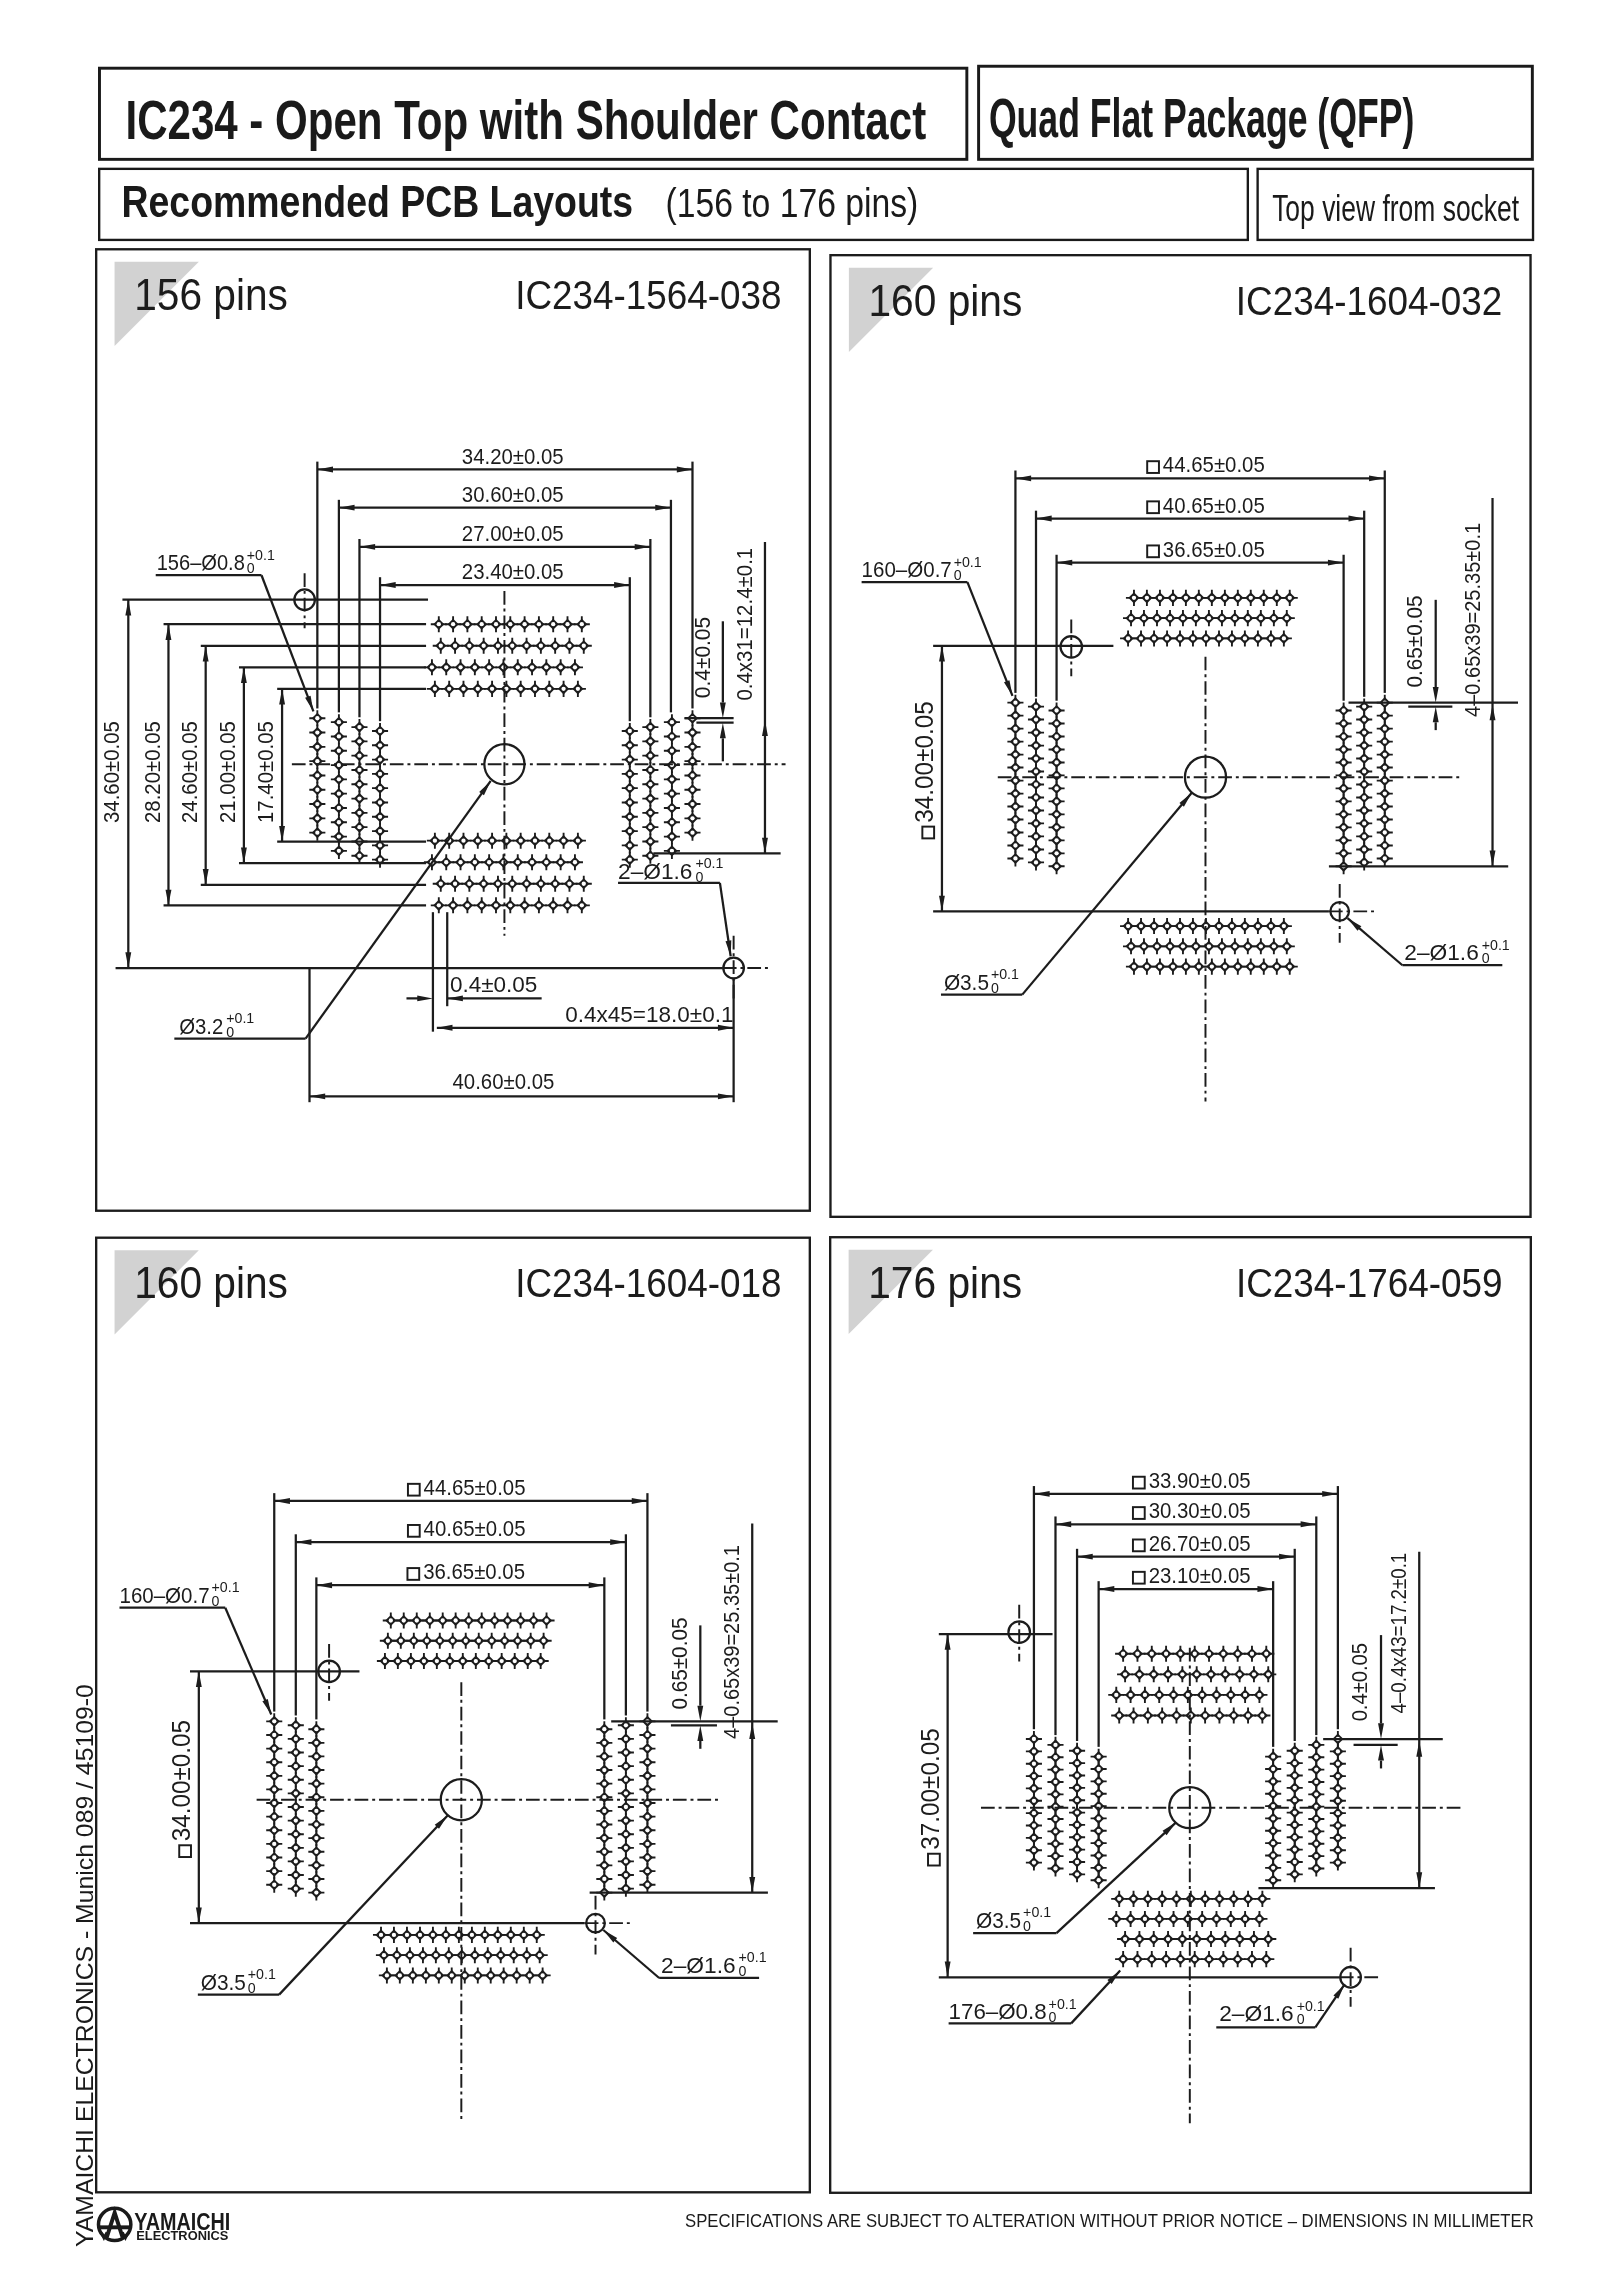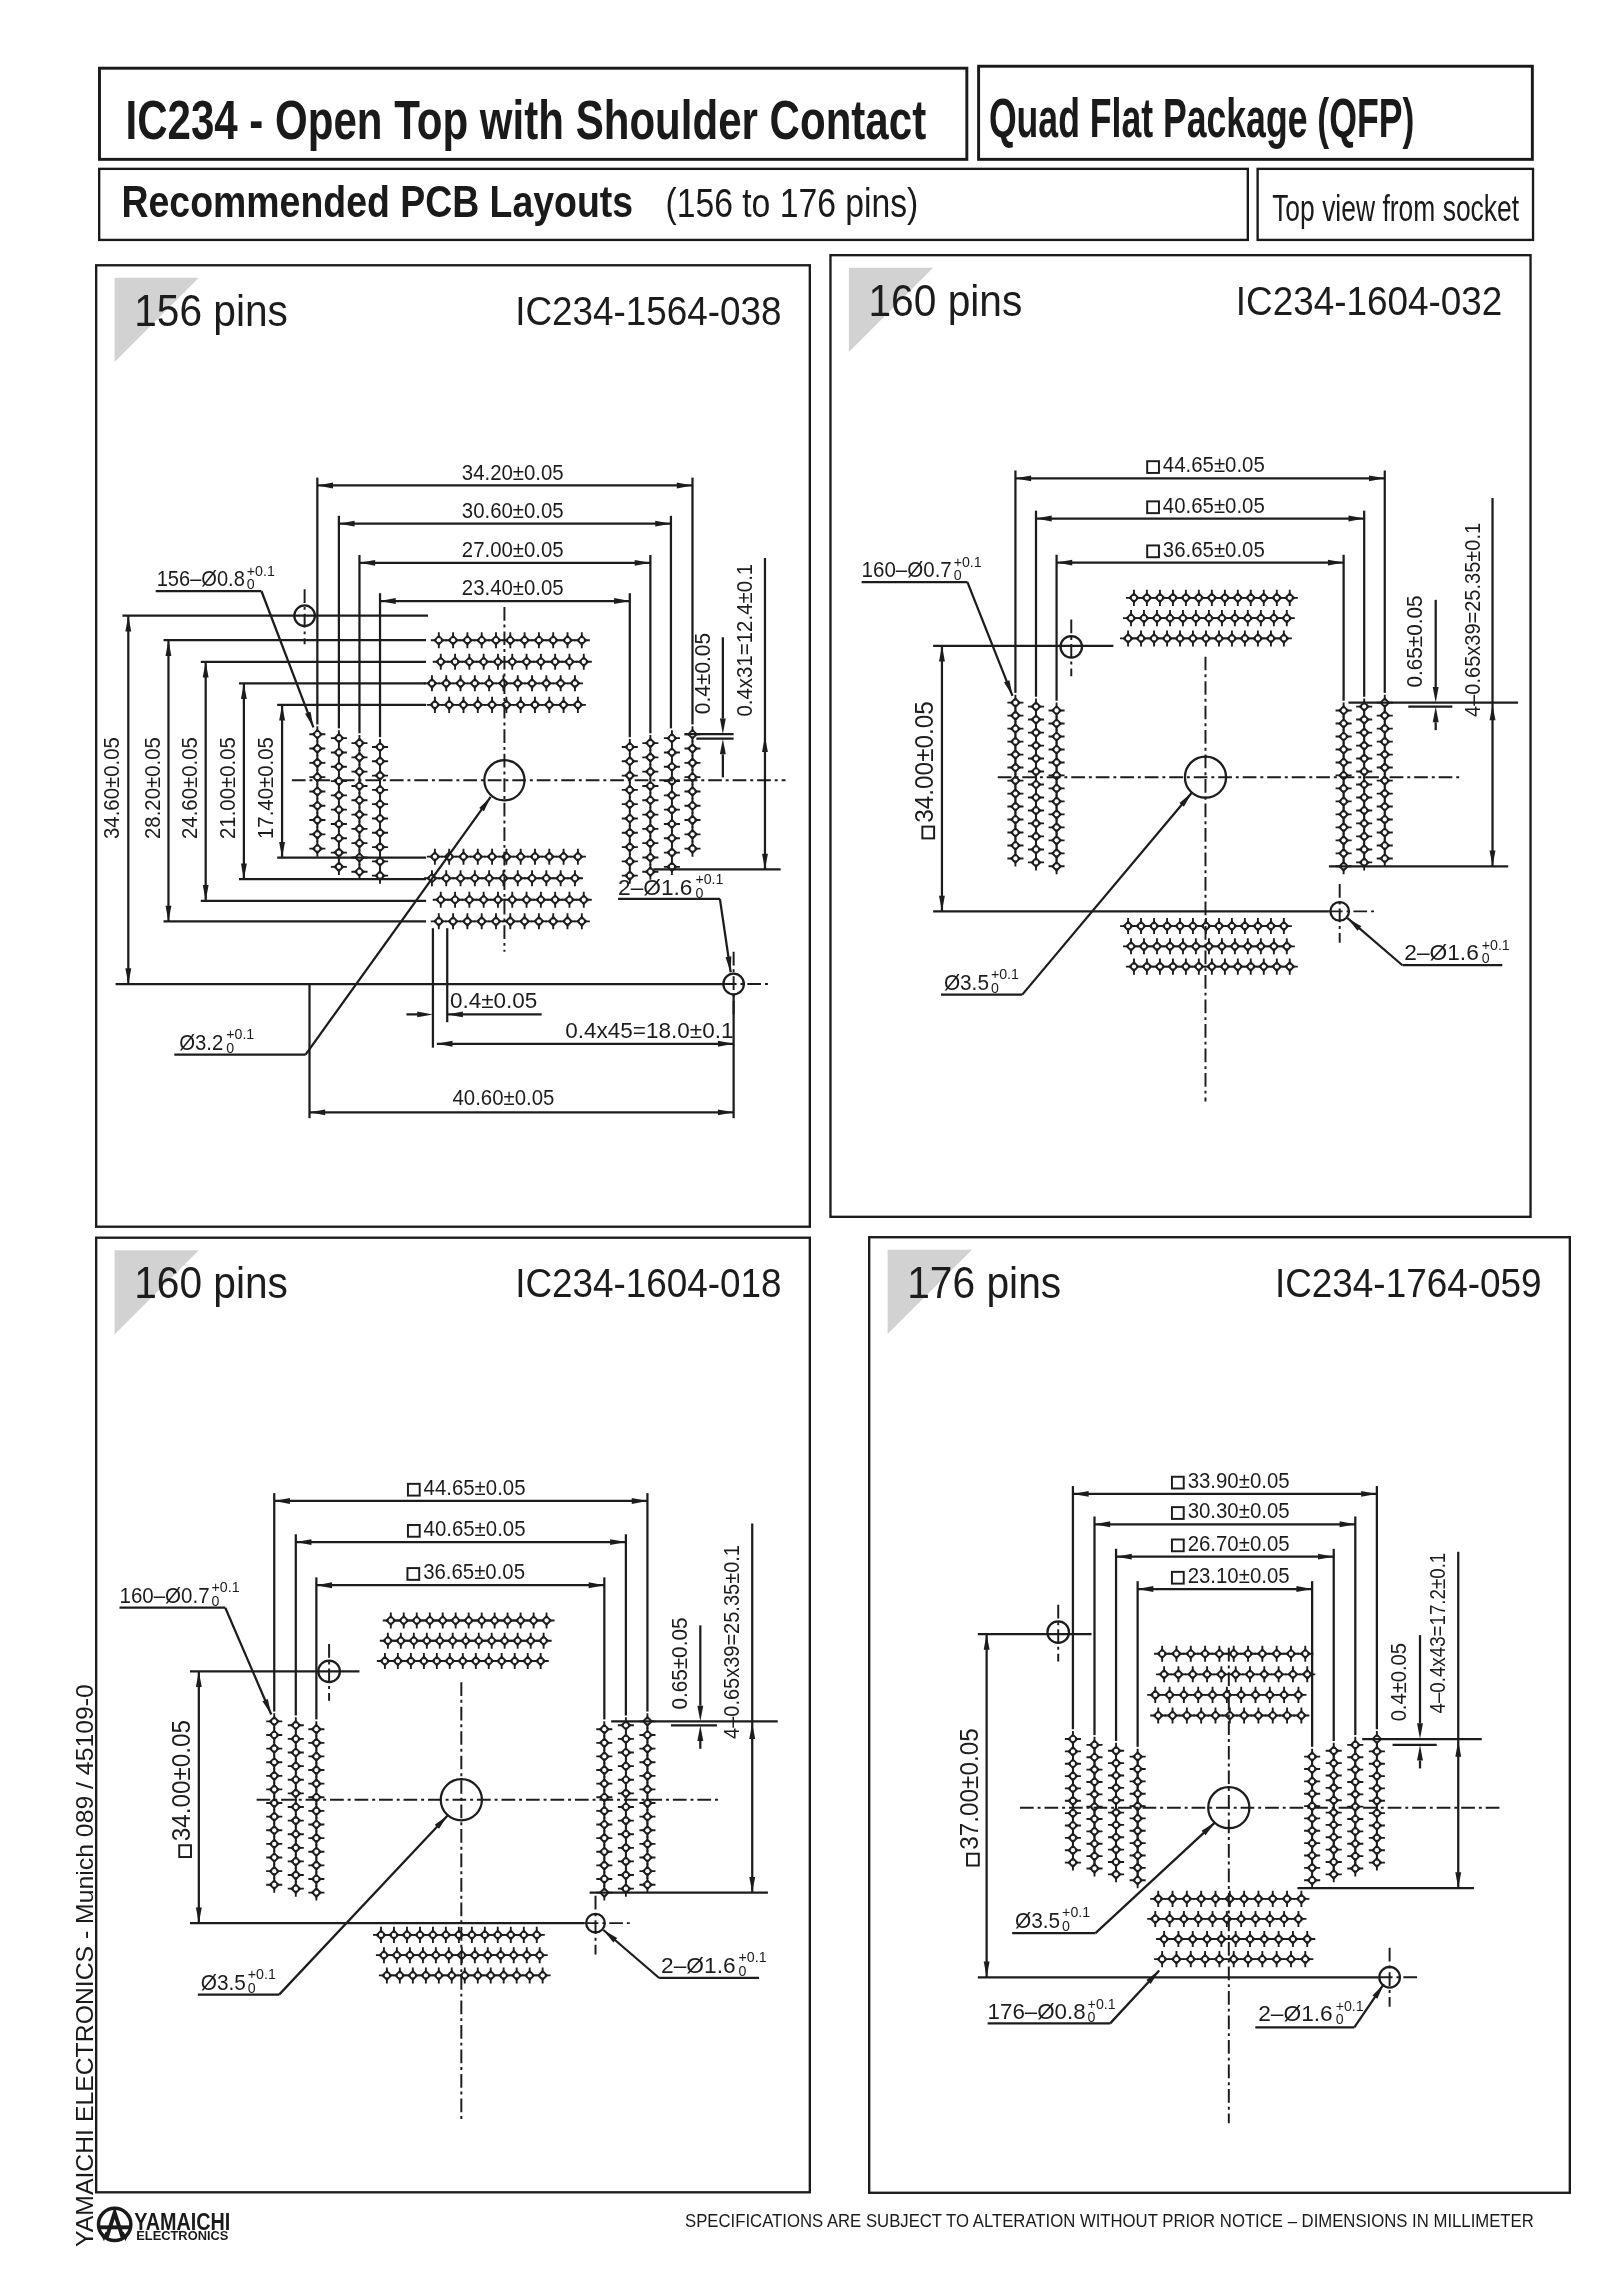--- a/index.html
+++ b/index.html
@@ -13,21 +13,21 @@
     <text x="1009" y="140" font-size="57" font-weight="700" text-anchor="start" textLength="434" lengthAdjust="spacingAndGlyphs" fill="#1a1a1a" font-family="Liberation Sans, sans-serif">Quad Flat Package (QFP)</text>
     <text x="124" y="221" font-size="46" font-weight="700" text-anchor="start" textLength="522" lengthAdjust="spacingAndGlyphs" fill="#1a1a1a" font-family="Liberation Sans, sans-serif">Recommended PCB Layouts</text>
     <text x="679" y="221" font-size="41" font-weight="400" text-anchor="start" textLength="258" lengthAdjust="spacingAndGlyphs" fill="#1a1a1a" font-family="Liberation Sans, sans-serif">(156 to 176 pins)</text>
     <text x="1298" y="225" font-size="38" font-weight="400" text-anchor="start" textLength="252" lengthAdjust="spacingAndGlyphs" fill="#1a1a1a" font-family="Liberation Sans, sans-serif">Top view from socket</text>
   </svg>
 <svg width="118" height="2293" viewBox="0 0 120 2339" style="position:absolute;left:0;top:0">
     <g transform="translate(87,2292) rotate(-90)">
       <text x="0" y="8" font-size="24" font-weight="400" text-anchor="start" textLength="574" lengthAdjust="spacingAndGlyphs" fill="#1a1a1a" font-family="Liberation Sans, sans-serif">YAMAICHI ELECTRONICS    -    Munich 089 / 45109-0</text>
     </g>
   </svg>
-<div class="panel" style="left:95px;top:264px"><svg width="716" height="964" viewBox="0 0 731 984">
+<div class="panel" style="left:95px;top:248px"><svg width="716" height="964" viewBox="0 0 731 984">
       <defs>
         <g id="pinA">
           <path d="M0,-8.2 V8.2 M-8.2,0 H8.2" stroke="#1c1c1c" stroke-width="1.9" fill="none"></path>
           <path d="M0,-5.7 L5.7,0 L0,5.7 L-5.7,0 Z" fill="#1c1c1c"></path>
           <circle r="2.2" fill="#ffffff"></circle>
         </g>
       </defs>
       <rect x="1.2" y="1.2" width="728.6" height="981.6" fill="none" stroke="#1c1c1c" stroke-width="2.4"></rect>
       <path d="M20,14 L106,14 L20,100 Z" fill="#d2d2d2"></path>
       <text x="40.0" y="63.0" font-size="45" text-anchor="start" font-weight="400" textLength="157" lengthAdjust="spacingAndGlyphs" fill="#1c1c1c" font-family="Liberation Sans, sans-serif">156 pins</text>
@@ -801,21 +801,21 @@
         <text x="0" y="0" font-size="23" text-anchor="middle" textLength="94" lengthAdjust="spacingAndGlyphs" fill="#1c1c1c" font-family="Liberation Sans, sans-serif">0.65±0.05</text>
       </g>
       <line x1="505.0" y1="669.8" x2="687.0" y2="669.8" stroke="#1c1c1c" stroke-width="2.3"></line>
       <line x1="671.0" y1="293.0" x2="671.0" y2="669.8" stroke="#1c1c1c" stroke-width="2.3"></line>
       <path d="M0,0 L-16,-3.0 L-16,3.0 Z" fill="#1c1c1c" transform="translate(671.0,497.0) rotate(-90)"></path>
       <path d="M0,0 L-16,-3.0 L-16,3.0 Z" fill="#1c1c1c" transform="translate(671.0,669.8) rotate(90)"></path>
       <g transform="translate(658.0,414.0) rotate(-90)">
         <text x="0" y="0" font-size="23" text-anchor="middle" textLength="198" lengthAdjust="spacingAndGlyphs" fill="#1c1c1c" font-family="Liberation Sans, sans-serif">4–0.65x39=25.35±0.1</text>
       </g>
     </svg></div>
-<div class="panel" style="left:868px;top:1236px"><svg width="703" height="958" viewBox="0 0 717 977">
+<div class="panel" style="left:829px;top:1236px"><svg width="703" height="958" viewBox="0 0 717 977">
       <defs>
         <g id="pinD">
           <path d="M0,-8.2 V8.2 M-8.2,0 H8.2" stroke="#1c1c1c" stroke-width="1.9" fill="none"></path>
           <path d="M0,-5.7 L5.7,0 L0,5.7 L-5.7,0 Z" fill="#1c1c1c"></path>
           <circle r="2.2" fill="#ffffff"></circle>
         </g>
       </defs>
       <rect x="1.2" y="1.2" width="714.6" height="974.6" fill="none" stroke="#1c1c1c" stroke-width="2.4"></rect>
       <path d="M20,14 L106,14 L20,100 Z" fill="#d2d2d2"></path>
       <text x="40.0" y="63.0" font-size="45" text-anchor="start" font-weight="400" textLength="157" lengthAdjust="spacingAndGlyphs" fill="#1c1c1c" font-family="Liberation Sans, sans-serif">176 pins</text>

